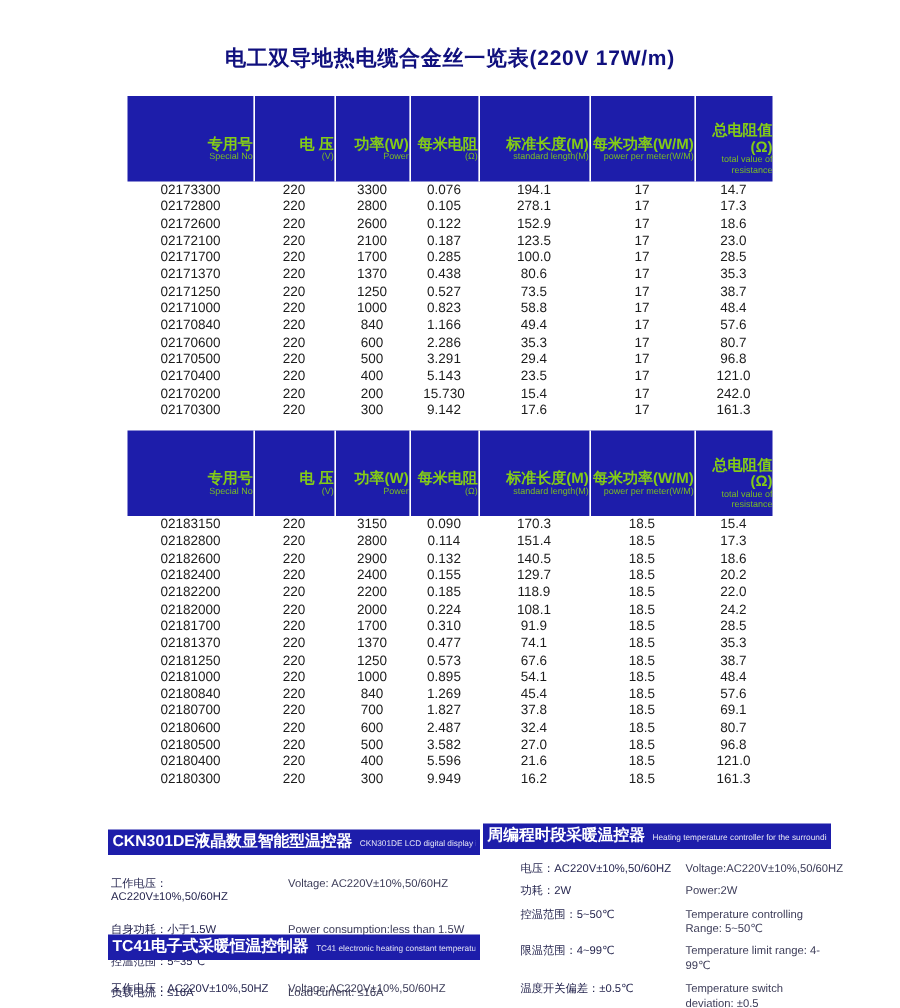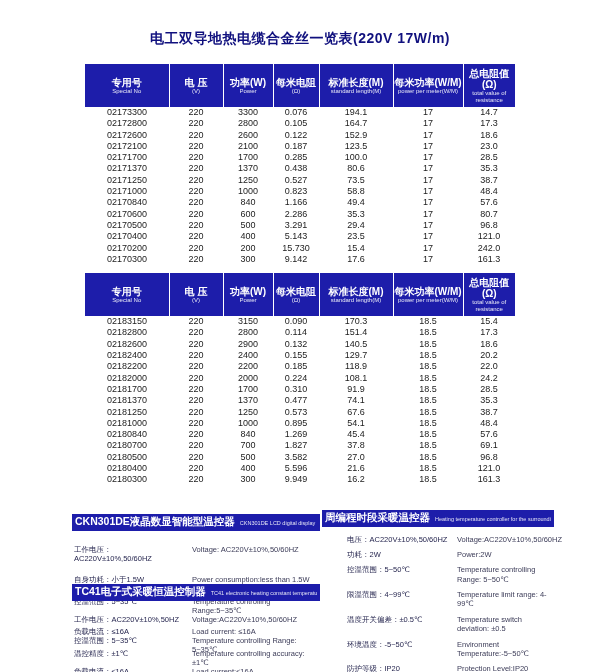--- a/index.html
+++ b/index.html
@@ -19,22 +19,22 @@
   .tbl-title{
     text-align:center;font-size:14px;font-weight:bold;color:var(--navy);
     margin:16px;letter-spacing:.5px;
   }
   .title-1{padding-top:14px;}
   .title-2{padding-top:22px;}
   table.data-table{
     width:430px;margin:8px auto 0 auto;border-collapse:collapse;table-layout:fixed;
   }
   .data-table thead th{
-    background:var(--band-blue);color:#ffffff;border-right:1px solid #ffffff;
-    padding:4px 0 3px 0;vertical-align:middle;
+    background:var(--band-blue);color:#84cc16;border-right:1px solid #ffffff;
+    padding:18px 0 3px 0;vertical-align:middle;text-align:right;
   }
   .data-table thead th:last-child{border-right:none;}
   .data-table th .zh{font-size:10px;font-weight:bold;line-height:11px;}
   .data-table th .en{font-size:6px;font-weight:normal;line-height:7px;opacity:.9;}
   .data-table td{
     font-size:9px;text-align:center;color:var(--ink);
     height:11.3px;padding:0;line-height:11.3px;white-space:nowrap;
   }
   .col-sn{width:84px;}.col-v{width:54px;}.col-p{width:50px;}
   .col-r{width:46px;}.col-l{width:74px;}.col-pm{width:70px;}.col-tr{width:52px;}
@@ -114,21 +114,21 @@
             <td>0.076</td>
             <td>194.1</td>
             <td>17</td>
             <td>14.7</td>
           </tr>
           <tr>
             <td>02172800</td>
             <td>220</td>
             <td>2800</td>
             <td>0.105</td>
-            <td>164.7</td>
+            <td>278.1</td>
             <td>17</td>
             <td>17.3</td>
           </tr>
           <tr>
             <td>02172600</td>
             <td>220</td>
             <td>2600</td>
             <td>0.122</td>
             <td>152.9</td>
             <td>17</td>
@@ -383,20 +383,29 @@
           <tr>
             <td>02180700</td>
             <td>220</td>
             <td>700</td>
             <td>1.827</td>
             <td>37.8</td>
             <td>18.5</td>
             <td>69.1</td>
           </tr>
           <tr>
+            <td>02180600</td>
+            <td>220</td>
+            <td>600</td>
+            <td>2.487</td>
+            <td>32.4</td>
+            <td>18.5</td>
+            <td>80.7</td>
+          </tr>
+          <tr>
             <td>02180500</td>
             <td>220</td>
             <td>500</td>
             <td>3.582</td>
             <td>27.0</td>
             <td>18.5</td>
             <td>96.8</td>
           </tr>
           <tr>
             <td>02180400</td>
@@ -431,21 +440,20 @@
           <div class="spec-line">
             <span class="zh">工作电压：AC220V±10%,50/60HZ</span>
             <span class="en">Voltage: AC220V±10%,50/60HZ</span>
           </div>
           <div class="spec-line">
             <span class="zh">自身功耗：小于1.5W</span>
             <span class="en">Power consumption:less than 1.5W</span>
           </div>
           <div class="spec-line">
             <span class="zh">控温范围：5~35℃</span>
-            <span class="en">Temperature controlling Range:5~35℃</span>
           </div>
           <div class="spec-line">
             <span class="zh">负载电流：≤16A</span>
             <span class="en">Load current: ≤16A</span>
           </div>
           <div class="spec-line">
             <span class="zh">温控精度：±1℃</span>
             <span class="en">Temperature controlling accuracy: ±1℃</span>
           </div>
           <div class="spec-line">

